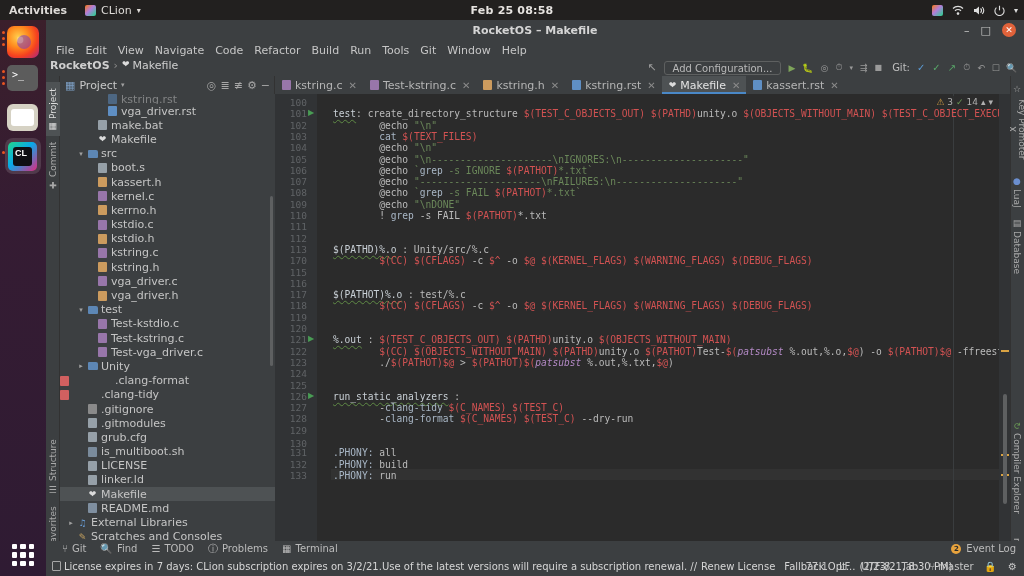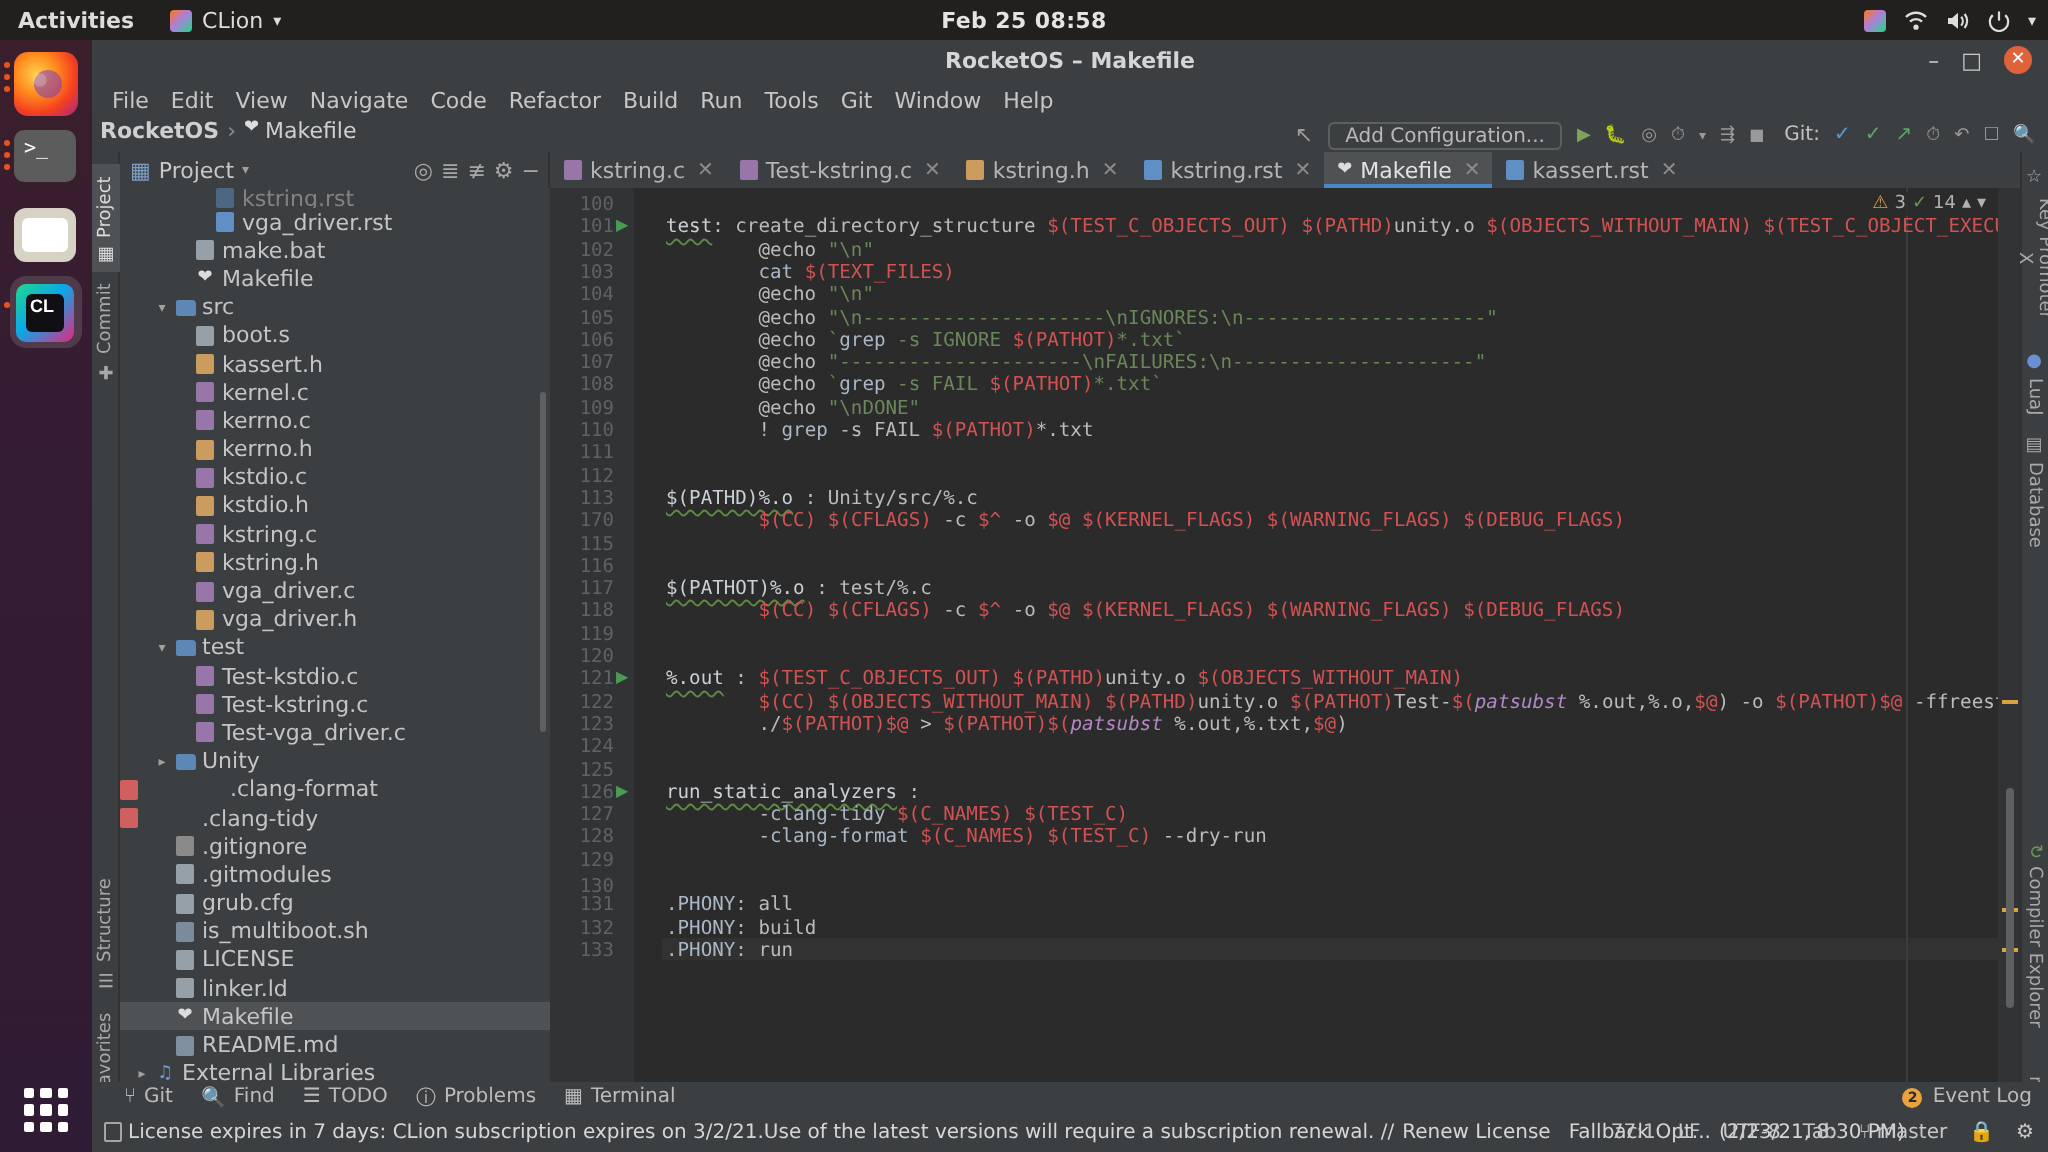--- a/index.html
+++ b/index.html
@@ -388,27 +388,20 @@
             <span class="sq h"></span>
           </span>
           <span class="tlbl">kassert.h</span>
         </div>
         <div class="trow" style="top: 99.4px; padding-left: 26px;">
           <span class="tarrow"></span>
           <span class="tico">
             <span class="sq c"></span>
           </span>
           <span class="tlbl">kernel.c</span>
-        </div>
-        <div class="trow" style="top: 113.6px; padding-left: 26px;">
-          <span class="tarrow"></span>
-          <span class="tico">
-            <span class="sq c"></span>
-          </span>
-          <span class="tlbl">kerrno.c</span>
         </div>
         <div class="trow" style="top: 127.8px; padding-left: 26px;">
           <span class="tarrow"></span>
           <span class="tico">
             <span class="sq h"></span>
           </span>
           <span class="tlbl">kerrno.h</span>
         </div>
         <div class="trow" style="top: 142px; padding-left: 26px;">
           <span class="tarrow"></span>

